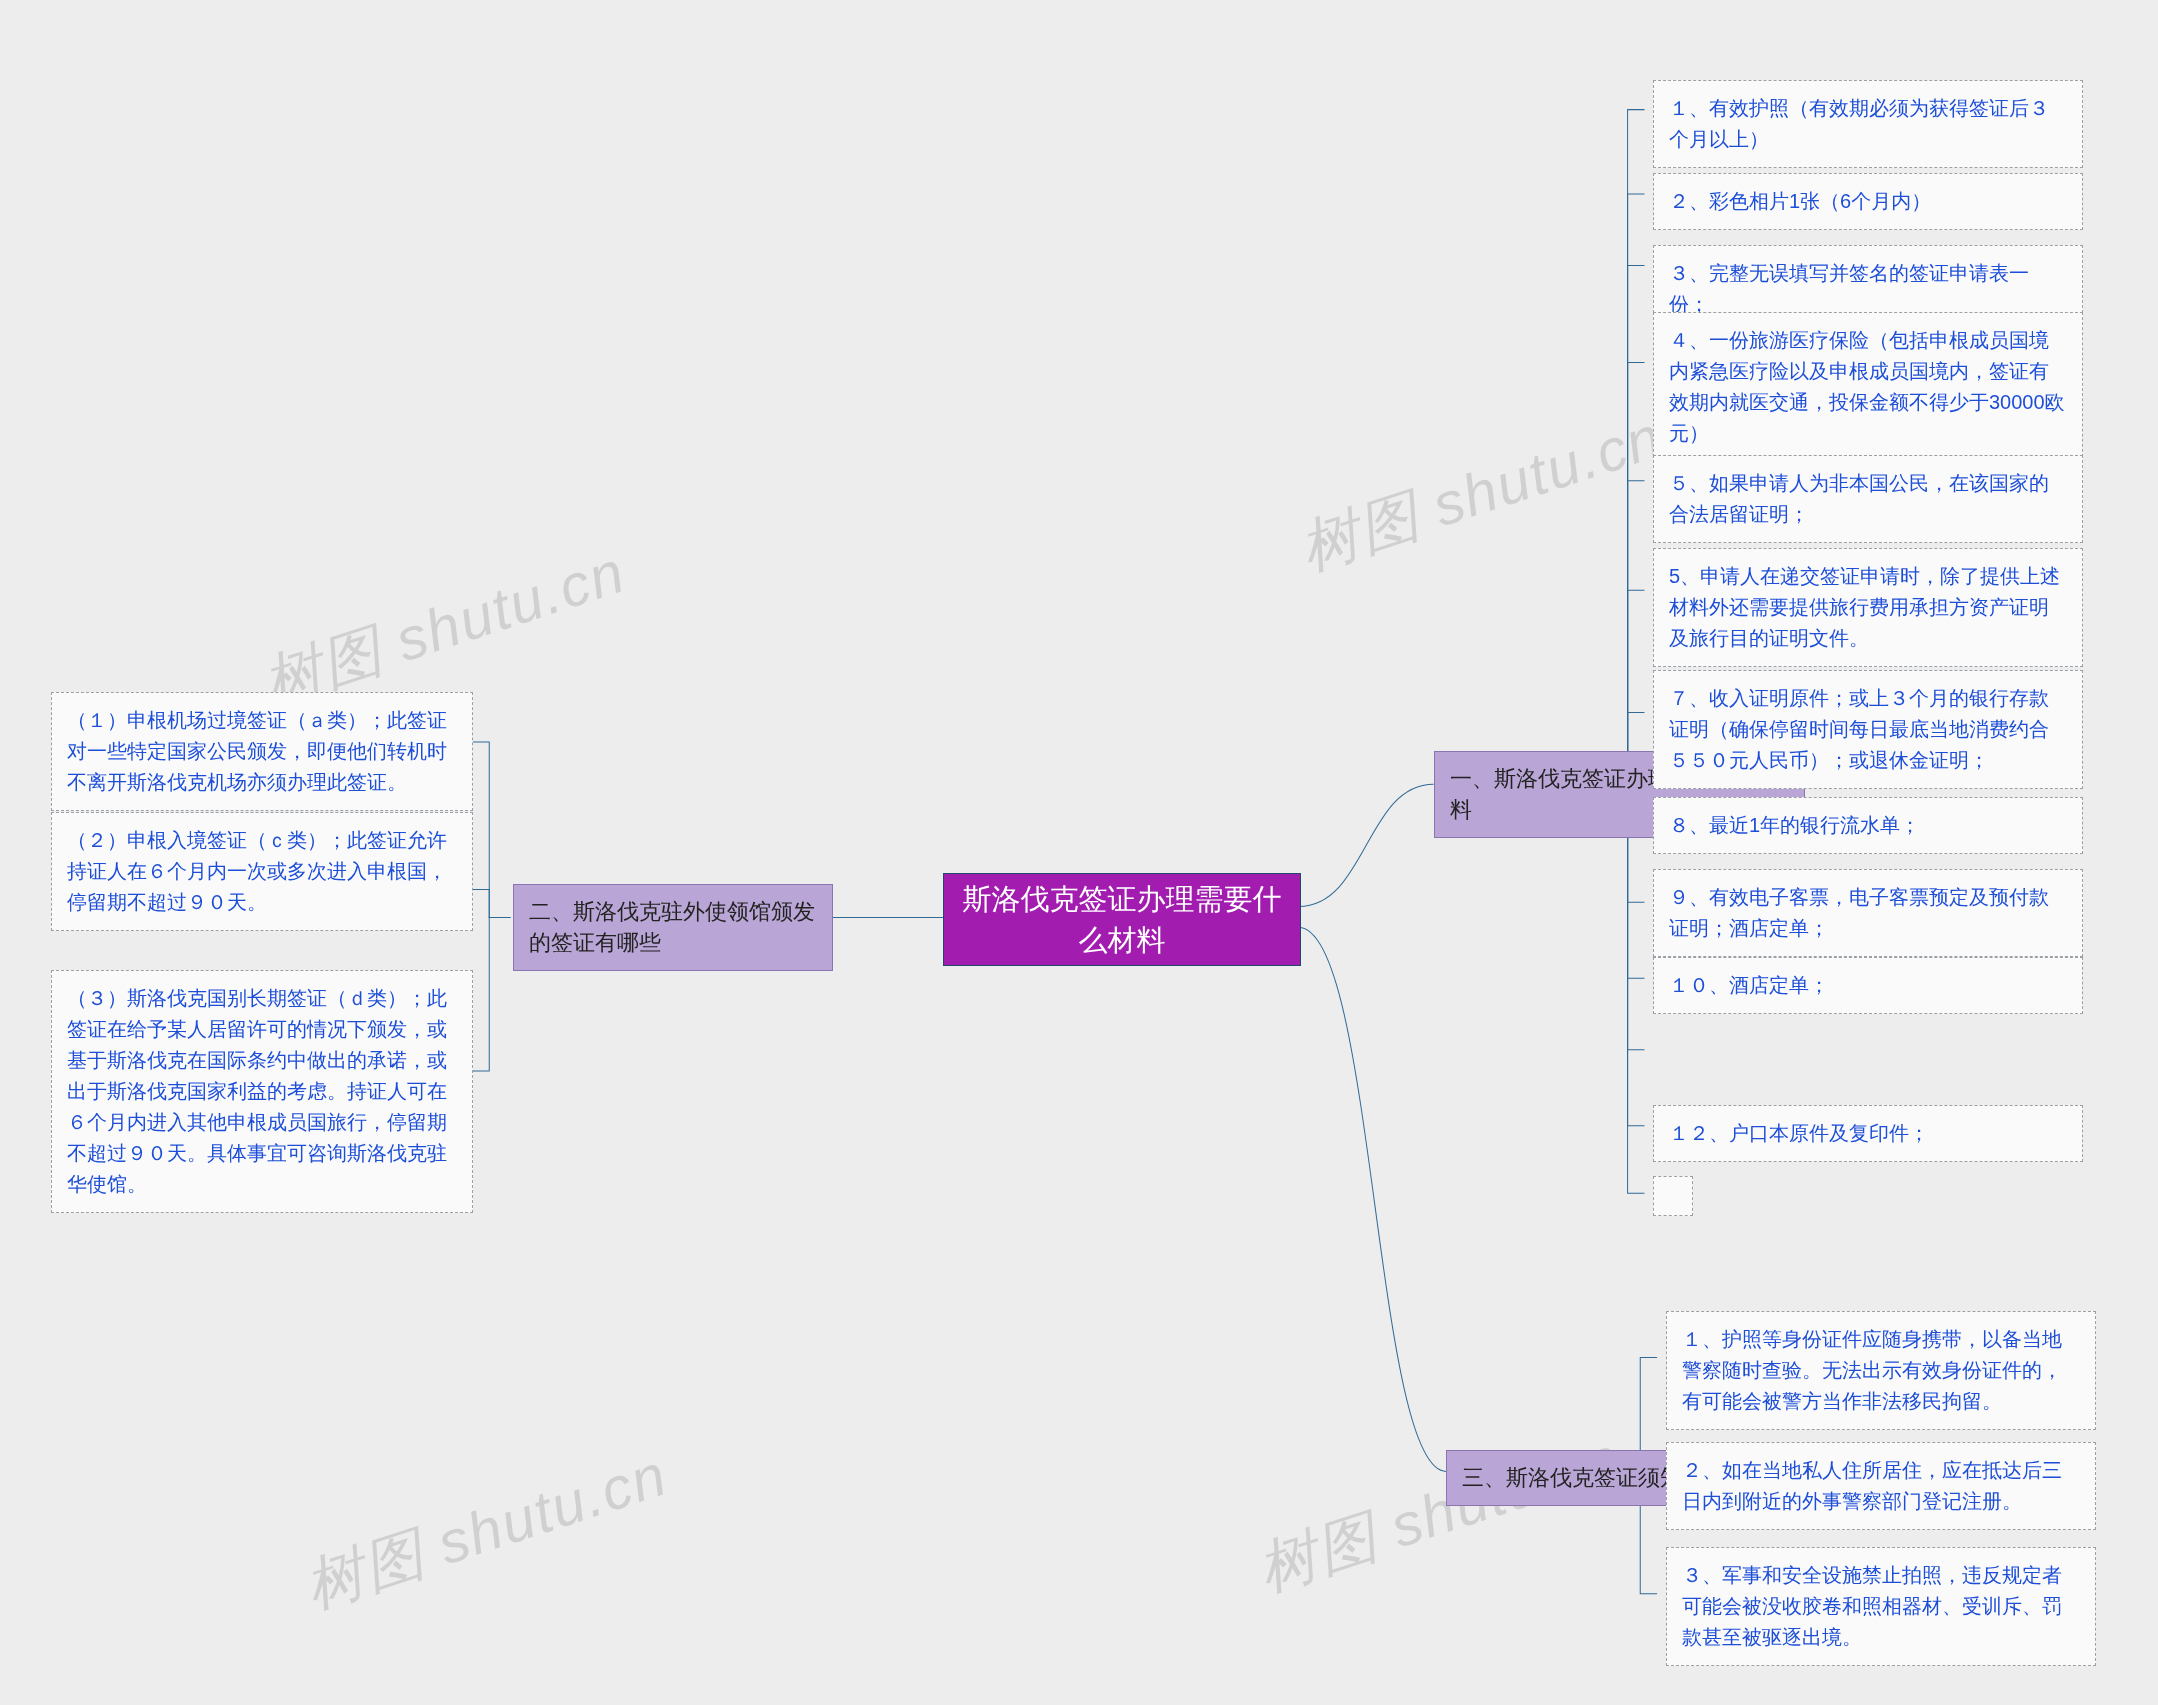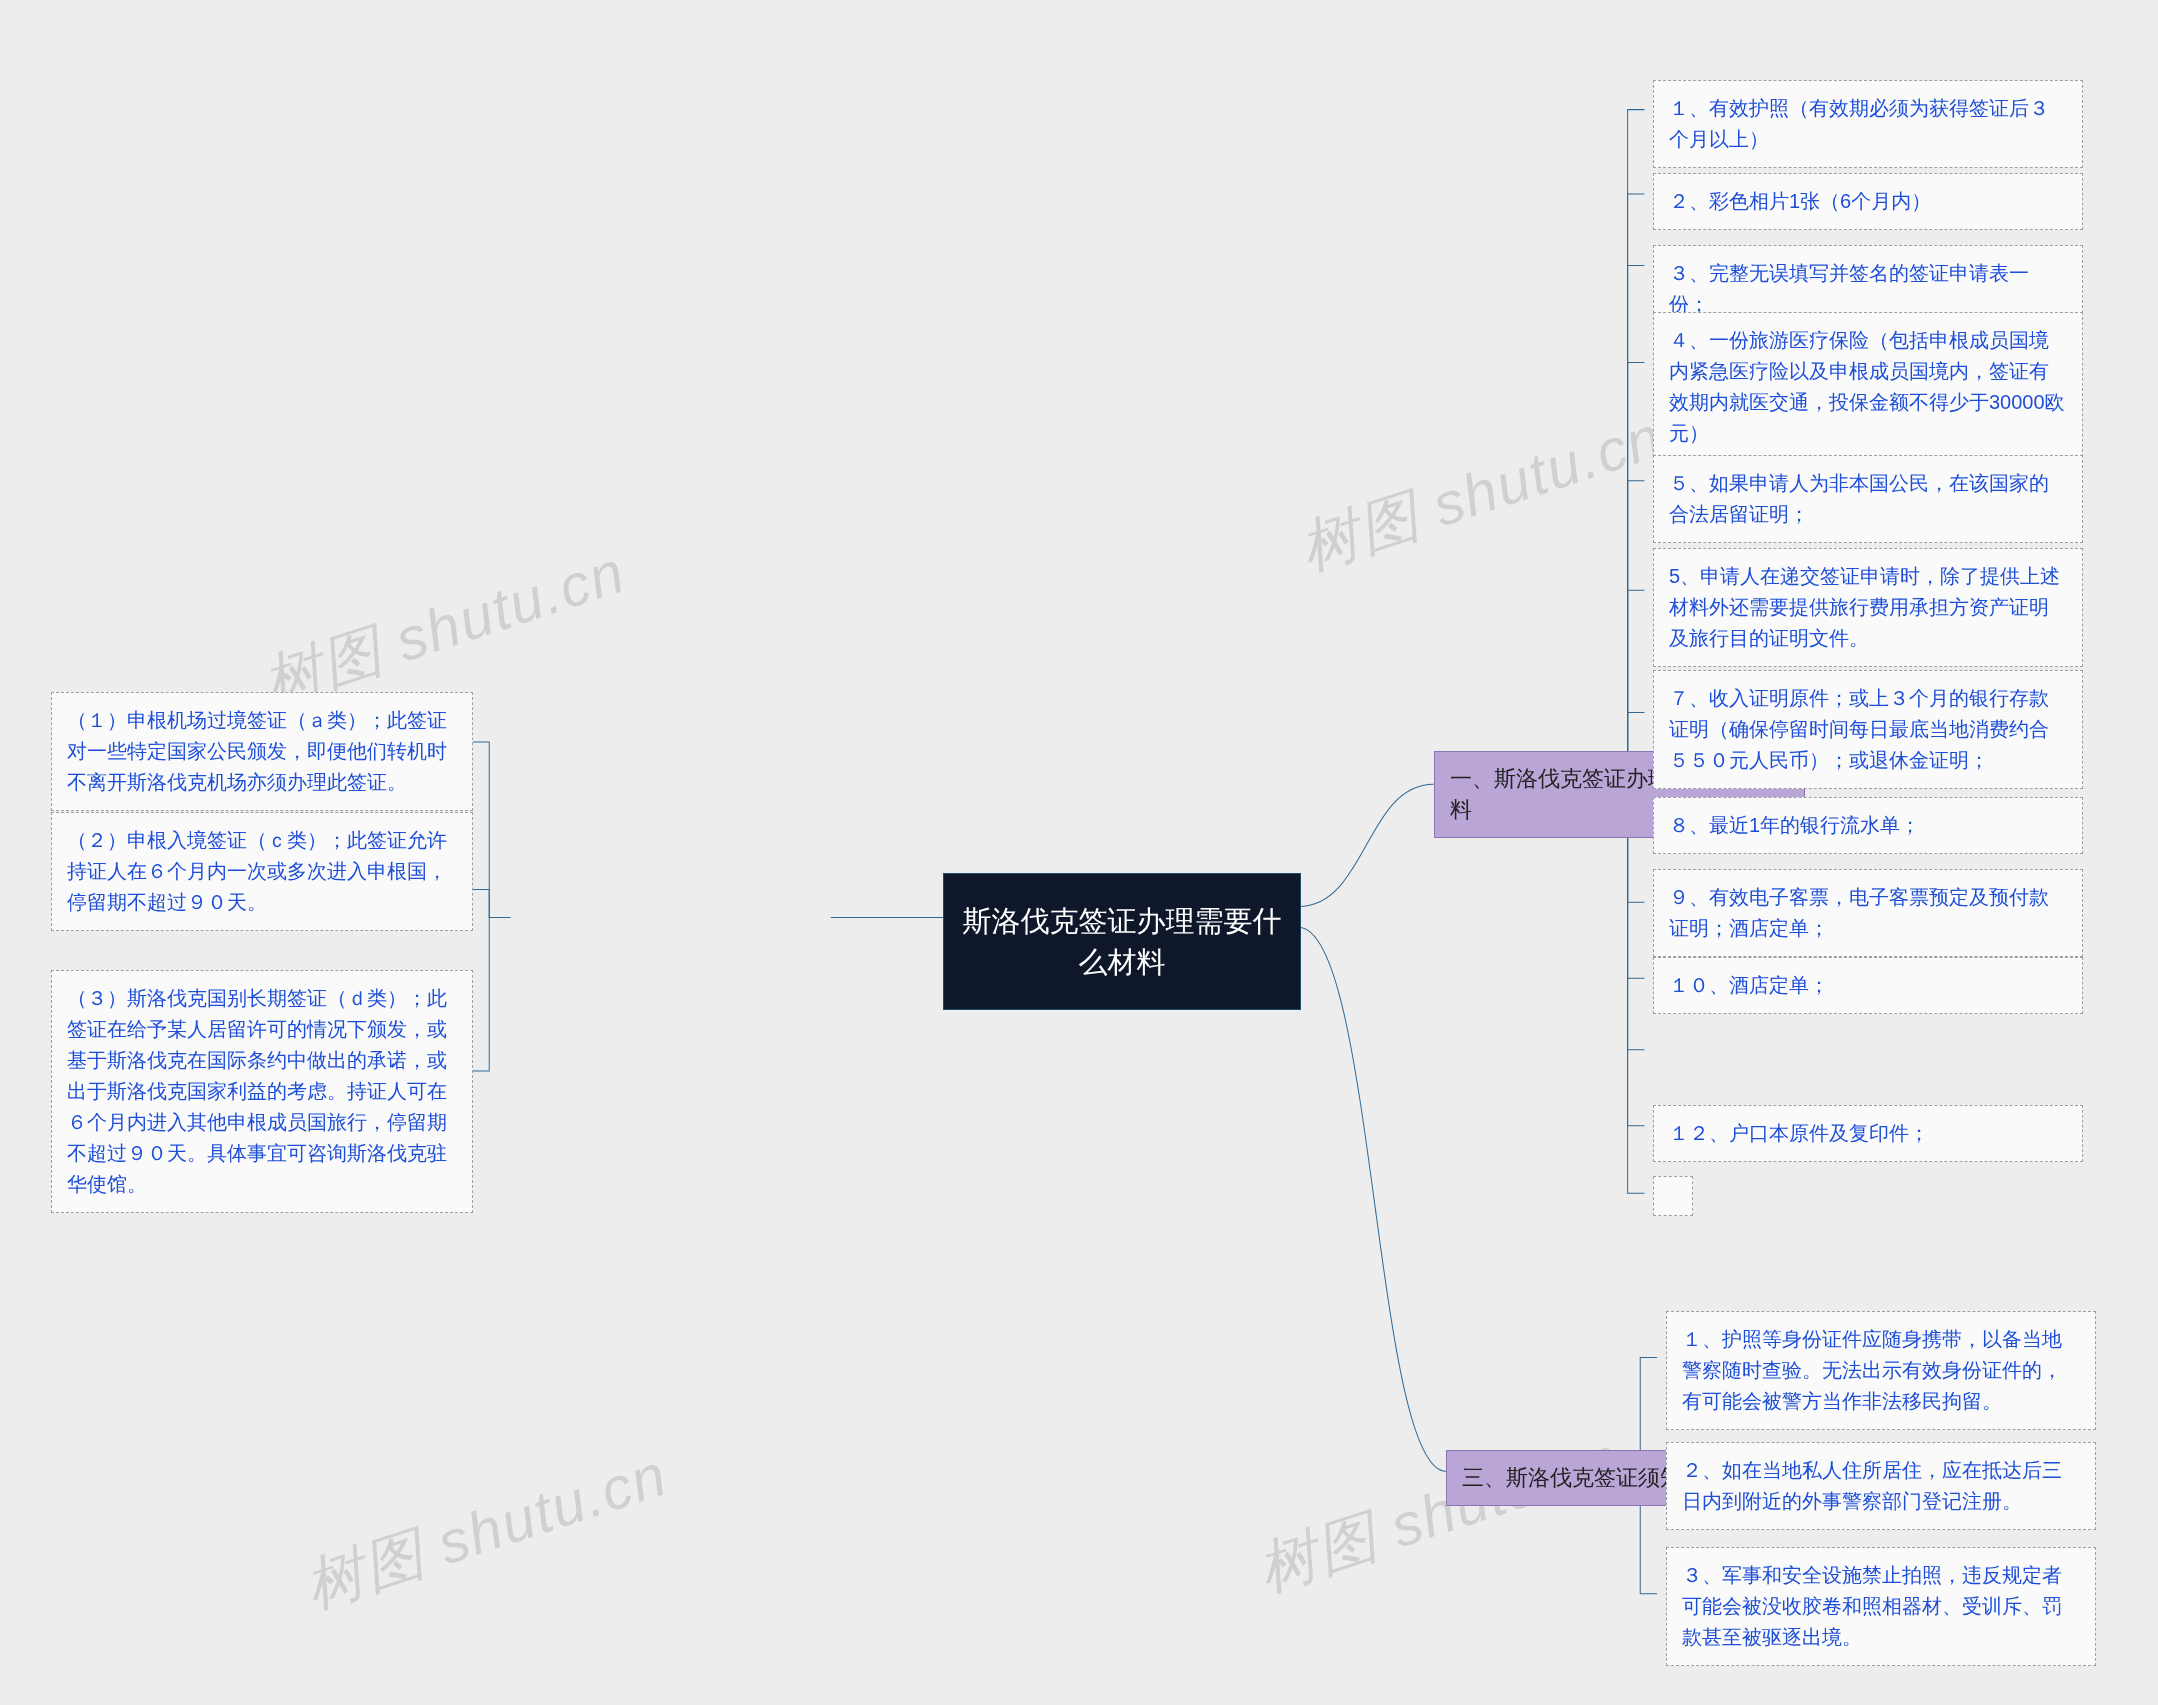--- a/index.html
+++ b/index.html
@@ -29,27 +29,27 @@
     user-select: none;
     letter-spacing: 1.7px;
   }
   .node {
     position: absolute;
     box-sizing: border-box;
     padding: 11.8px 15px;
     line-height: 1.4;
   }
   .center {
-    background: #0f172a;
+    background: #a21caf;
     color: #fff;
     text-align: center;
     border: 0.8px solid #1f4a69;
     font-size: 29px;
     line-height: 1.4;
-    padding: 27px 17px;
+    padding: 5px 17px;
   }
   .branch {
     background: #b9a6d6;
     border: 0.8px solid #8b75b1;
     color: #222;
     font-size: 22px;
   }
   .leaf {
     background: #fafafa;
     border: 0.8px dashed #9aa0a6;
@@ -121,20 +121,21 @@
   <div class="node leaf" style="left:1653px; top:312px; width:430px;">４、一份旅游医疗保险（包括申根成员国境内紧急医疗险以及申根成员国境内，签证有效期内就医交通，投保金额不得少于30000欧元）</div>
   <div class="node leaf" style="left:1653px; top:455px; width:430px;">５、如果申请人为非本国公民，在该国家的合法居留证明；</div>
   <div class="node leaf" style="left:1653px; top:548px; width:430px;">5、申请人在递交签证申请时，除了提供上述材料外还需要提供旅行费用承担方资产证明及旅行目的证明文件。</div>
   <div class="node leaf" style="left:1653px; top:670px; width:430px;">７、收入证明原件；或上３个月的银行存款证明（确保停留时间每日最底当地消费约合５５０元人民币）；或退休金证明；</div>
   <div class="node leaf" style="left:1653px; top:797px; width:430px;">８、最近1年的银行流水单；</div>
   <div class="node leaf" style="left:1653px; top:869px;width:430px;">９、有效电子客票，电子客票预定及预付款证明；酒店定单；</div>
   <div class="node leaf" style="left:1653px; top:957px;width:430px;">１０、酒店定单；</div>
   <div class="node leaf" style="left:1653px; top:1105px;width:430px;">１２、户口本原件及复印件；</div>
   <div class="node leaf" style="left:1653px; top:1176px;width:40px; height:40px; padding:6.7px;"></div>
 
+  <div class="node branch" style="left:513px; top:884px; width:320px;">二、斯洛伐克驻外使领馆颁发的签证有哪些</div>
 
   <div class="node leaf" style="left:51px; top:692px;  width:422px;">（１）申根机场过境签证（ａ类）；此签证对一些特定国家公民颁发，即便他们转机时不离开斯洛伐克机场亦须办理此签证。</div>
   <div class="node leaf" style="left:51px; top:812px; width:422px;">（２）申根入境签证（ｃ类）；此签证允许持证人在６个月内一次或多次进入申根国，停留期不超过９０天。</div>
   <div class="node leaf" style="left:51px; top:970px; width:422px;">（３）斯洛伐克国别长期签证（ｄ类）；此签证在给予某人居留许可的情况下颁发，或基于斯洛伐克在国际条约中做出的承诺，或出于斯洛伐克国家利益的考虑。持证人可在６个月内进入其他申根成员国旅行，停留期不超过９０天。具体事宜可咨询斯洛伐克驻华使馆。</div>
 
   <div class="node branch" style="left:1446px; top:1450px; width:278px;">三、斯洛伐克签证须知</div>
 
   <div class="node leaf" style="left:1666px; top:1311px; width:430px;">１、护照等身份证件应随身携带，以备当地警察随时查验。无法出示有效身份证件的，有可能会被警方当作非法移民拘留。</div>
   <div class="node leaf" style="left:1666px; top:1442px; width:430px;">２、如在当地私人住所居住，应在抵达后三日内到附近的外事警察部门登记注册。</div>
   <div class="node leaf" style="left:1666px; top:1547px; width:430px;">３、军事和安全设施禁止拍照，违反规定者可能会被没收胶卷和照相器材、受训斥、罚款甚至被驱逐出境。</div>

